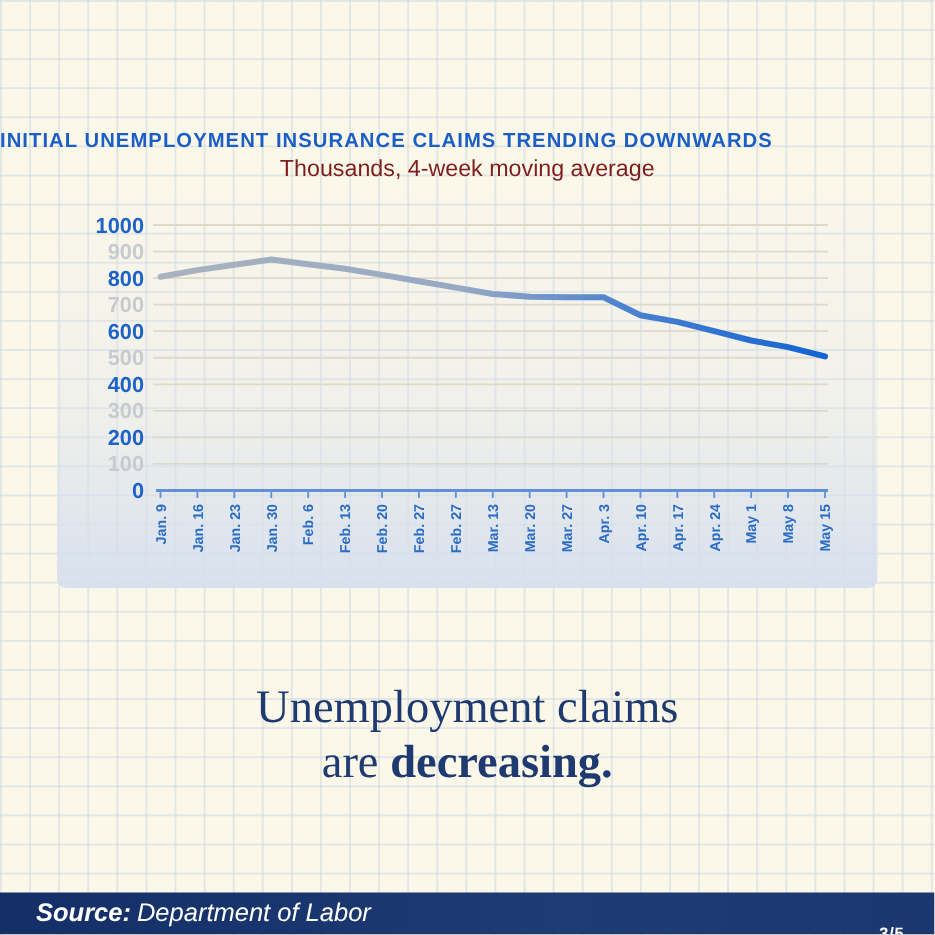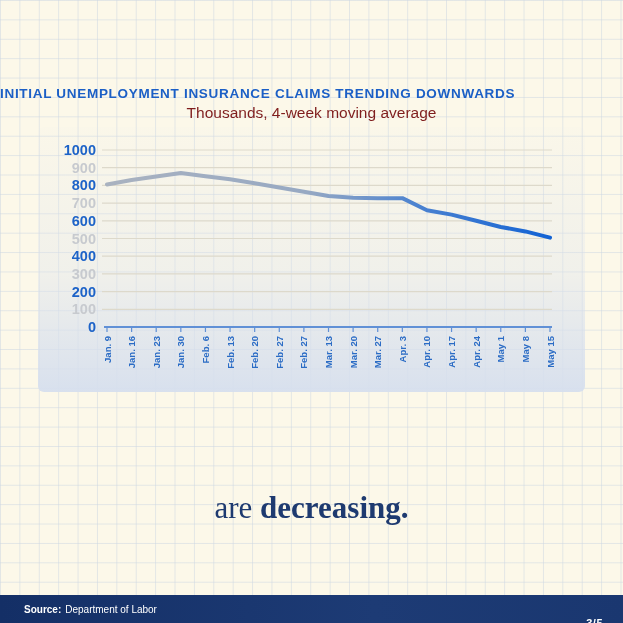--- a/index.html
+++ b/index.html
@@ -43,21 +43,21 @@
     color: #1e3a70;
   }
   .headline b { font-weight: bold; margin-top: 36px; }
   .footer-bar {
     position: absolute; left: 0; bottom: 0; width: 100%; height: 28px;
     background: linear-gradient(90deg, #142f66 0%, #1d3b75 60%, #1a3770 100%);
     display: flex; align-items: center; justify-content: space-between;
     padding: 0 20px 0 24px;
     color: #ffffff;
   }
-  .footer-source { font-size: 10px; }
+  .footer-source { font-size: 17px; font-style: italic; }
   .footer-source .src-label { font-weight: bold; margin-right: 4px; }
   .footer-page { font-size: 11px; font-weight: bold; letter-spacing: 0.5px; margin-top: 28px; }
 </style>
 </head>
 <body>
 
 <div class="chart-title">INITIAL UNEMPLOYMENT INSURANCE CLAIMS TRENDING DOWNWARDS</div>
 <div class="chart-subtitle">Thousands, 4-week moving average</div>
 
 <div class="chart-panel">
@@ -128,21 +128,21 @@
       <text transform="translate(417.05555555555554,209) rotate(-90)" text-anchor="end" fill="#2b6cc5" font-size="9.5" font-weight="bold" font-family="Liberation Sans, sans-serif">Apr. 17</text>
       <text transform="translate(441.6666666666667,209) rotate(-90)" text-anchor="end" fill="#2b6cc5" font-size="9.5" font-weight="bold" font-family="Liberation Sans, sans-serif">Apr. 24</text>
       <text transform="translate(466.27777777777777,209) rotate(-90)" text-anchor="end" fill="#2b6cc5" font-size="9.5" font-weight="bold" font-family="Liberation Sans, sans-serif">May 1</text>
       <text transform="translate(490.8888888888889,209) rotate(-90)" text-anchor="end" fill="#2b6cc5" font-size="9.5" font-weight="bold" font-family="Liberation Sans, sans-serif">May 8</text>
       <text transform="translate(515.5,209) rotate(-90)" text-anchor="end" fill="#2b6cc5" font-size="9.5" font-weight="bold" font-family="Liberation Sans, sans-serif">May 15</text>
       <polyline points="69,57.514999999999986 93.61111111111111,53.09 118.22222222222223,49.55000000000001 142.83333333333331,46.00999999999999 167.44444444444446,49.196 192.05555555555554,52.20500000000001 216.66666666666666,56.27599999999998 241.27777777777777,60.524 265.8888888888889,64.77199999999999 290.5,69.02000000000001 315.1111111111111,70.78999999999999 339.72222222222223,71.144 364.3333333333333,71.144 388.94444444444446,83.17999999999999 413.55555555555554,87.605 438.1666666666667,93.8 462.77777777777777,99.995 487.3888888888889,104.41999999999999 512,110.615" fill="none" stroke="url(#lg)" stroke-width="4" stroke-linejoin="round" stroke-linecap="round"></polyline>
     </svg>
 </div>
 
 <div class="headline">
-  <br>
+  <span>Unemployment claims</span><br>
   <span>are </span><b>decreasing.</b>
 </div>
 
 <div class="footer-bar">
   <div class="footer-source">
     <span class="src-label">Source:</span><span>Department of Labor</span>
   </div>
   <div class="footer-page">3/5</div>
 </div>
 

